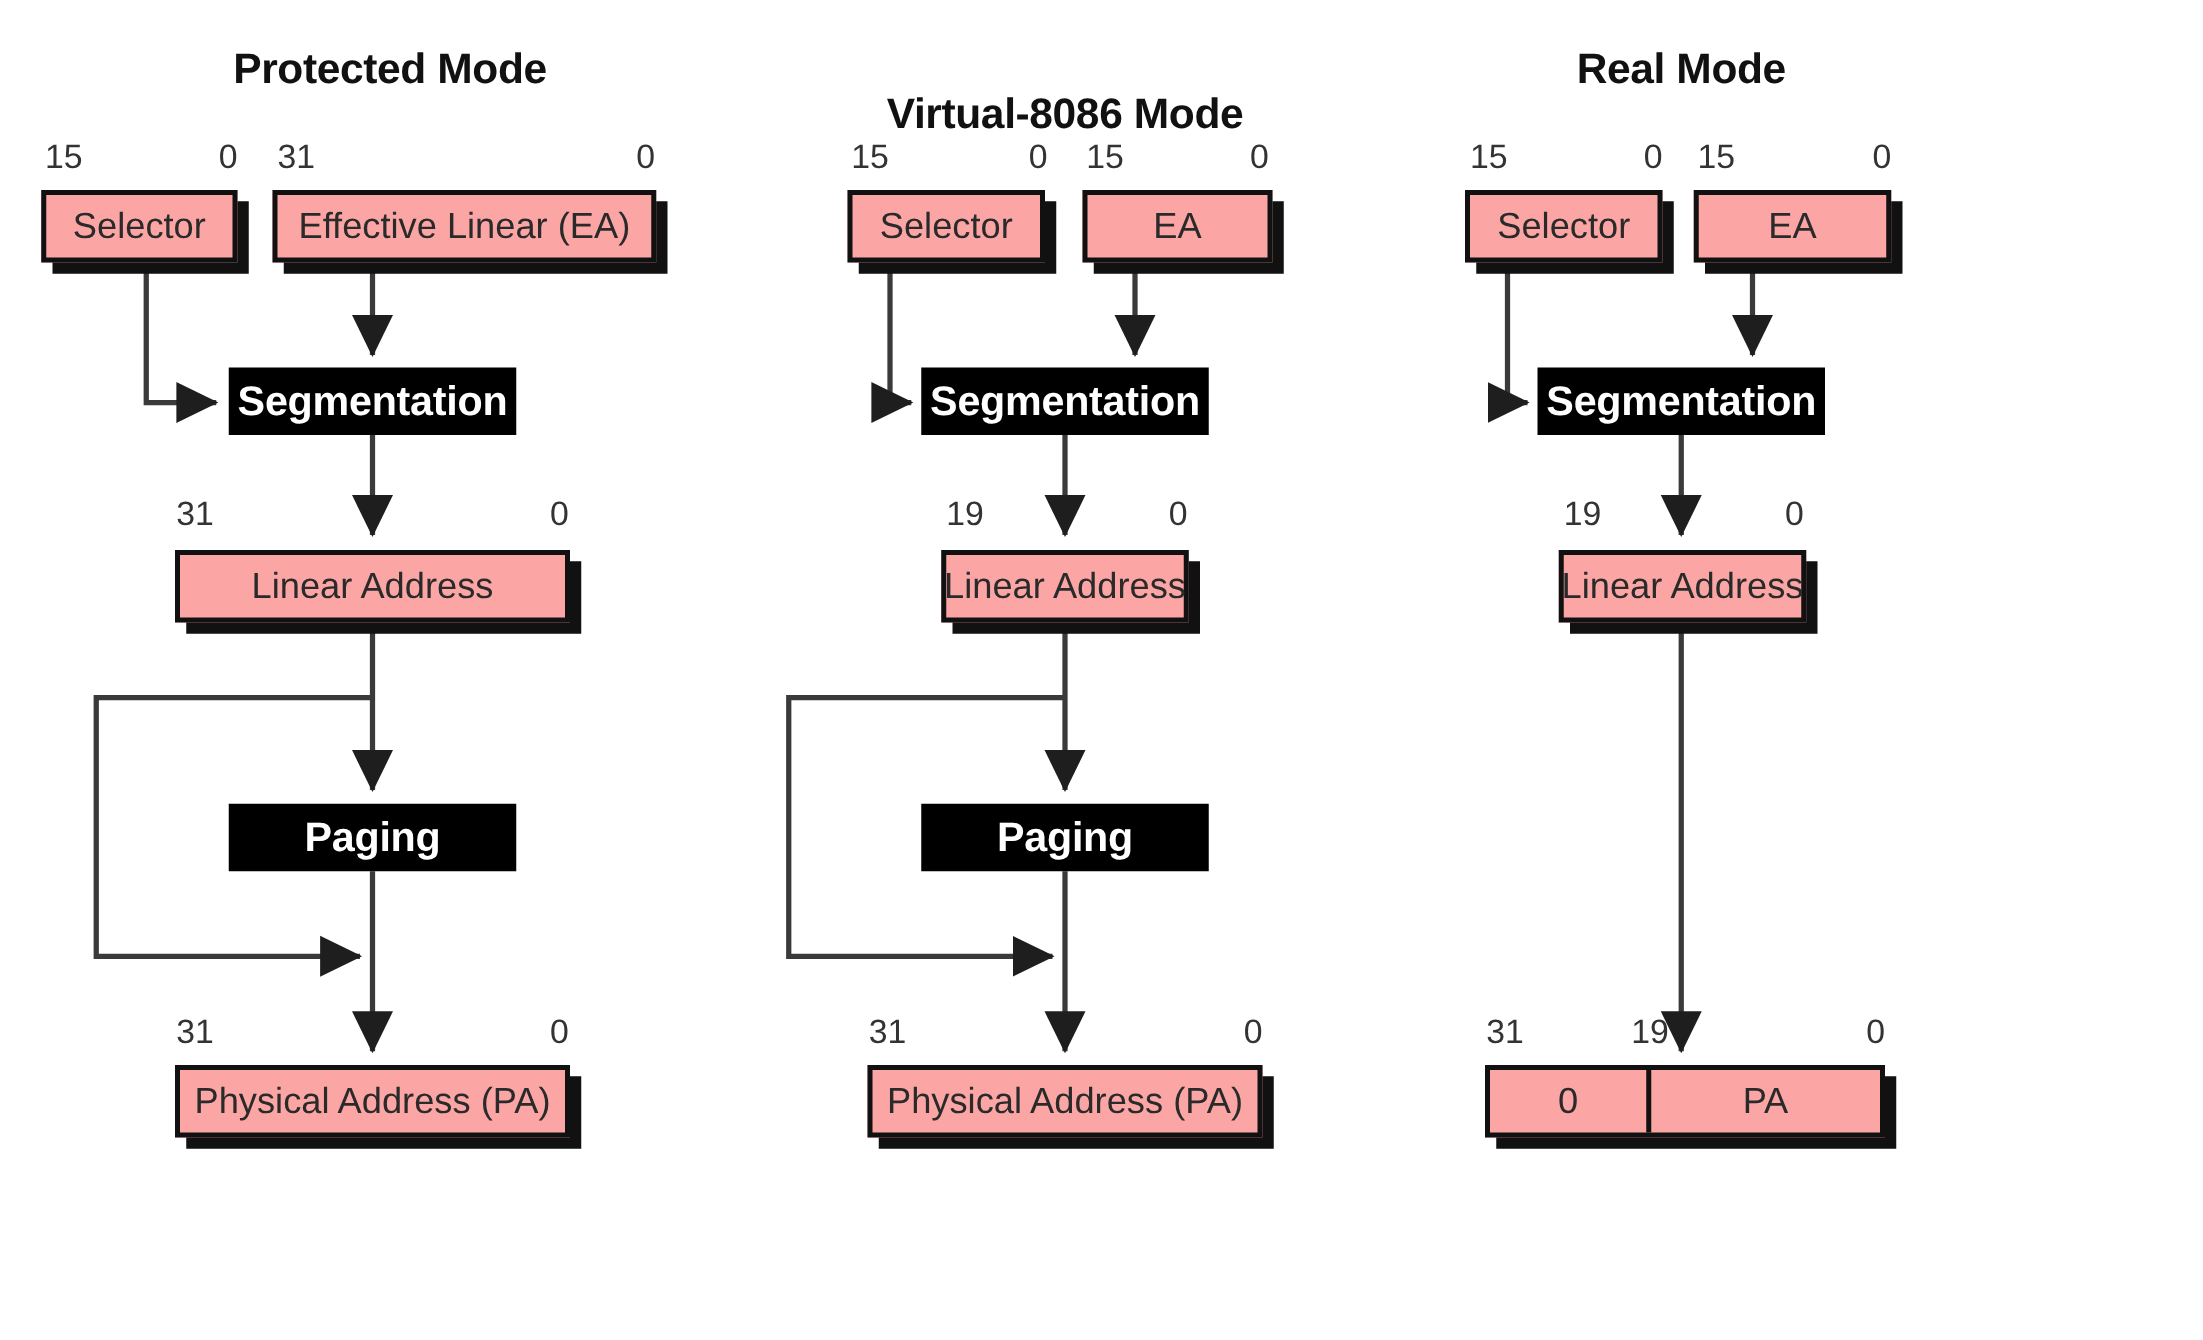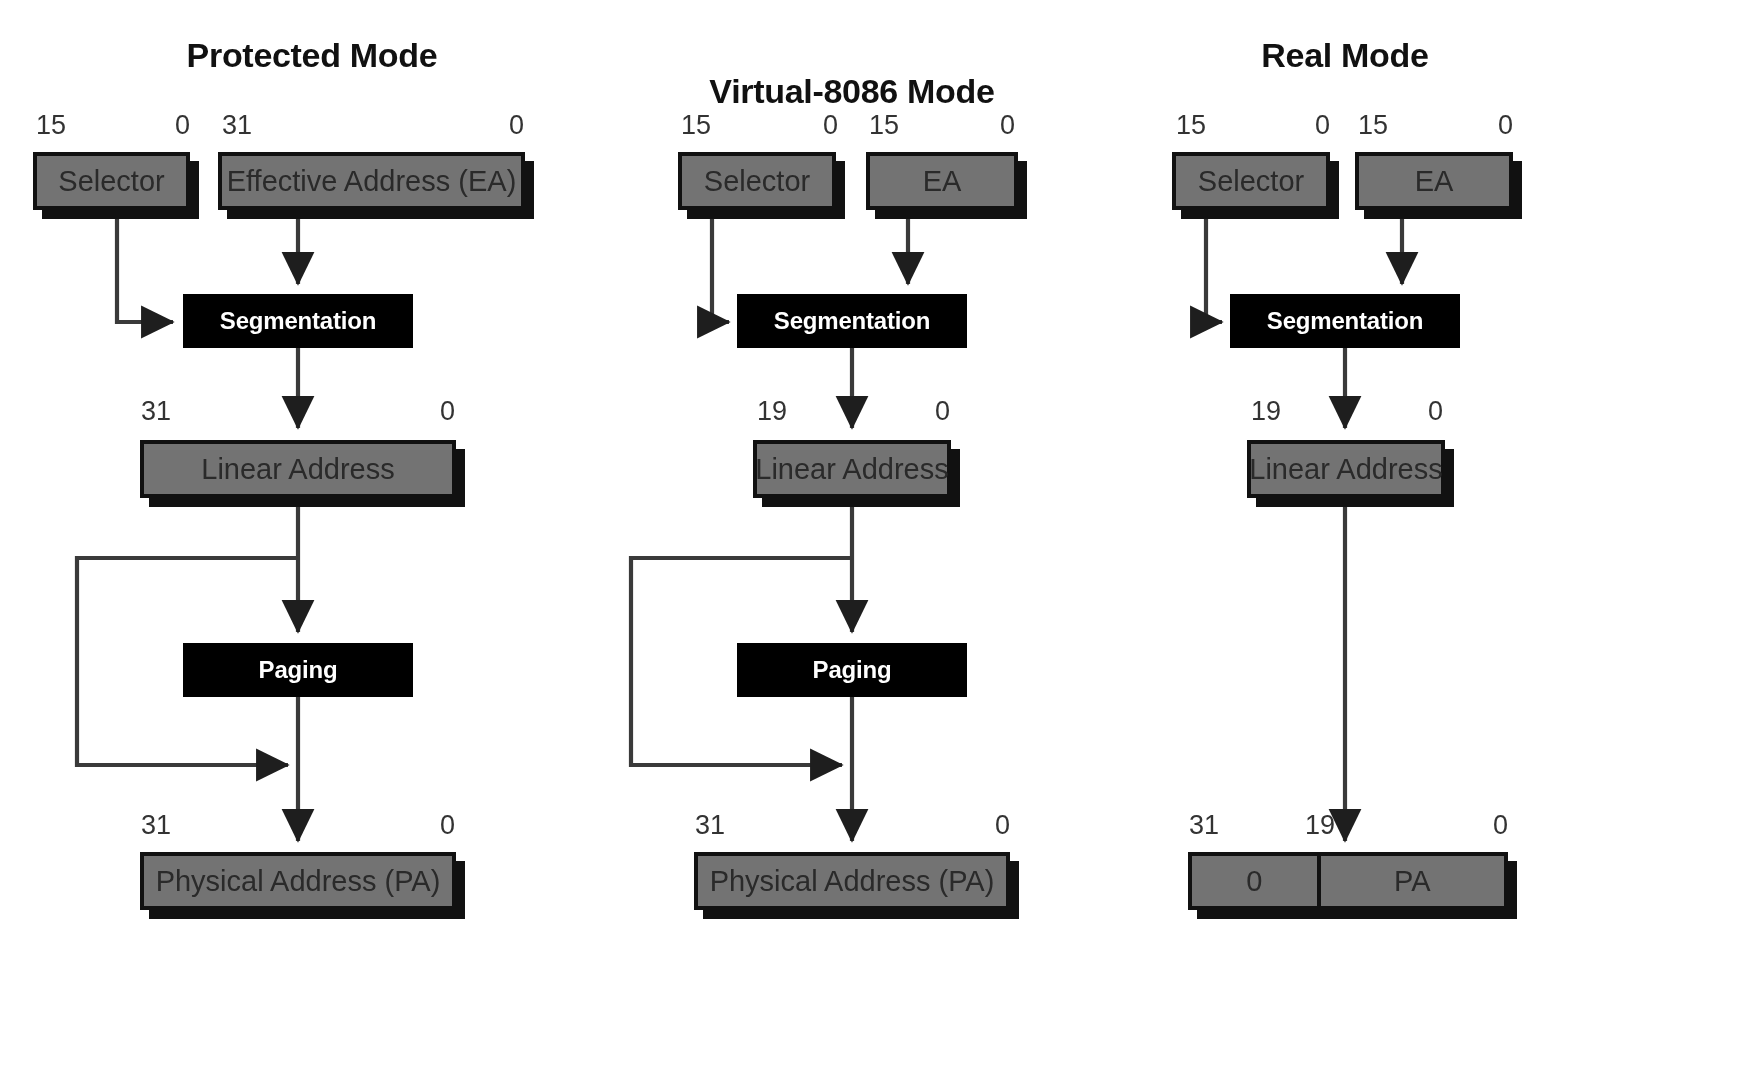--- a/index.html
+++ b/index.html
@@ -26,37 +26,37 @@
     color: #111111;
     letter-spacing: -0.3px;
     white-space: nowrap;
     text-align: center;
     transform: translateX(-50%);
   }
   
   .box {
     position: absolute;
     box-sizing: border-box;
-    background: #737373;
+    background: #fca5a5;
     border: 4px solid #111111;
     display: flex;
     align-items: center;
     justify-content: center;
     font-size: 29px;
     color: #2a2a2a;
     white-space: nowrap;
     box-shadow: 9px 9px 0 0 #111111;
   }
   .box.dark {
     background: #000000;
     border: none;
     color: #ffffff;
     font-weight: bold;
     box-shadow: none;
-    font-size: 24px;
+    font-size: 33px;
     letter-spacing: -0.2px;
   }
   .box.split {
     padding: 0;
   }
   .cell {
     box-sizing: border-box;
     height: 100%;
     display: flex;
     align-items: center;
@@ -129,21 +129,21 @@
       <path d="M1345,500 L1345,841" marker-end="url(#ah)"></path>
     </g>
   </svg>
 
   <div class="tick" style="left:36px; top:112px;">15</div>
   <div class="tick right" style="left:190px; top:112px;">0</div>
   <div class="box" style="left:33px; top:152px; width:157px; height:58px;">Selector</div>
 
   <div class="tick" style="left:222px; top:112px;">31</div>
   <div class="tick right" style="left:524px; top:112px;">0</div>
-  <div class="box" style="left:218px; top:152px; width:307px; height:58px;">Effective Address (EA)</div>
+  <div class="box" style="left:218px; top:152px; width:307px; height:58px;">Effective Linear (EA)</div>
 
   <div class="box dark" style="left:183px; top:294px; width:230px; height:54px;">Segmentation</div>
 
   <div class="tick" style="left:141px; top:398px;">31</div>
   <div class="tick right" style="left:455px; top:398px;">0</div>
   <div class="box" style="left:140px; top:440px; width:316px; height:58px;">Linear Address</div>
 
   <div class="box dark" style="left:183px; top:643px; width:230px; height:54px;">Paging</div>
 
   <div class="tick" style="left:141px; top:812px;">31</div>

